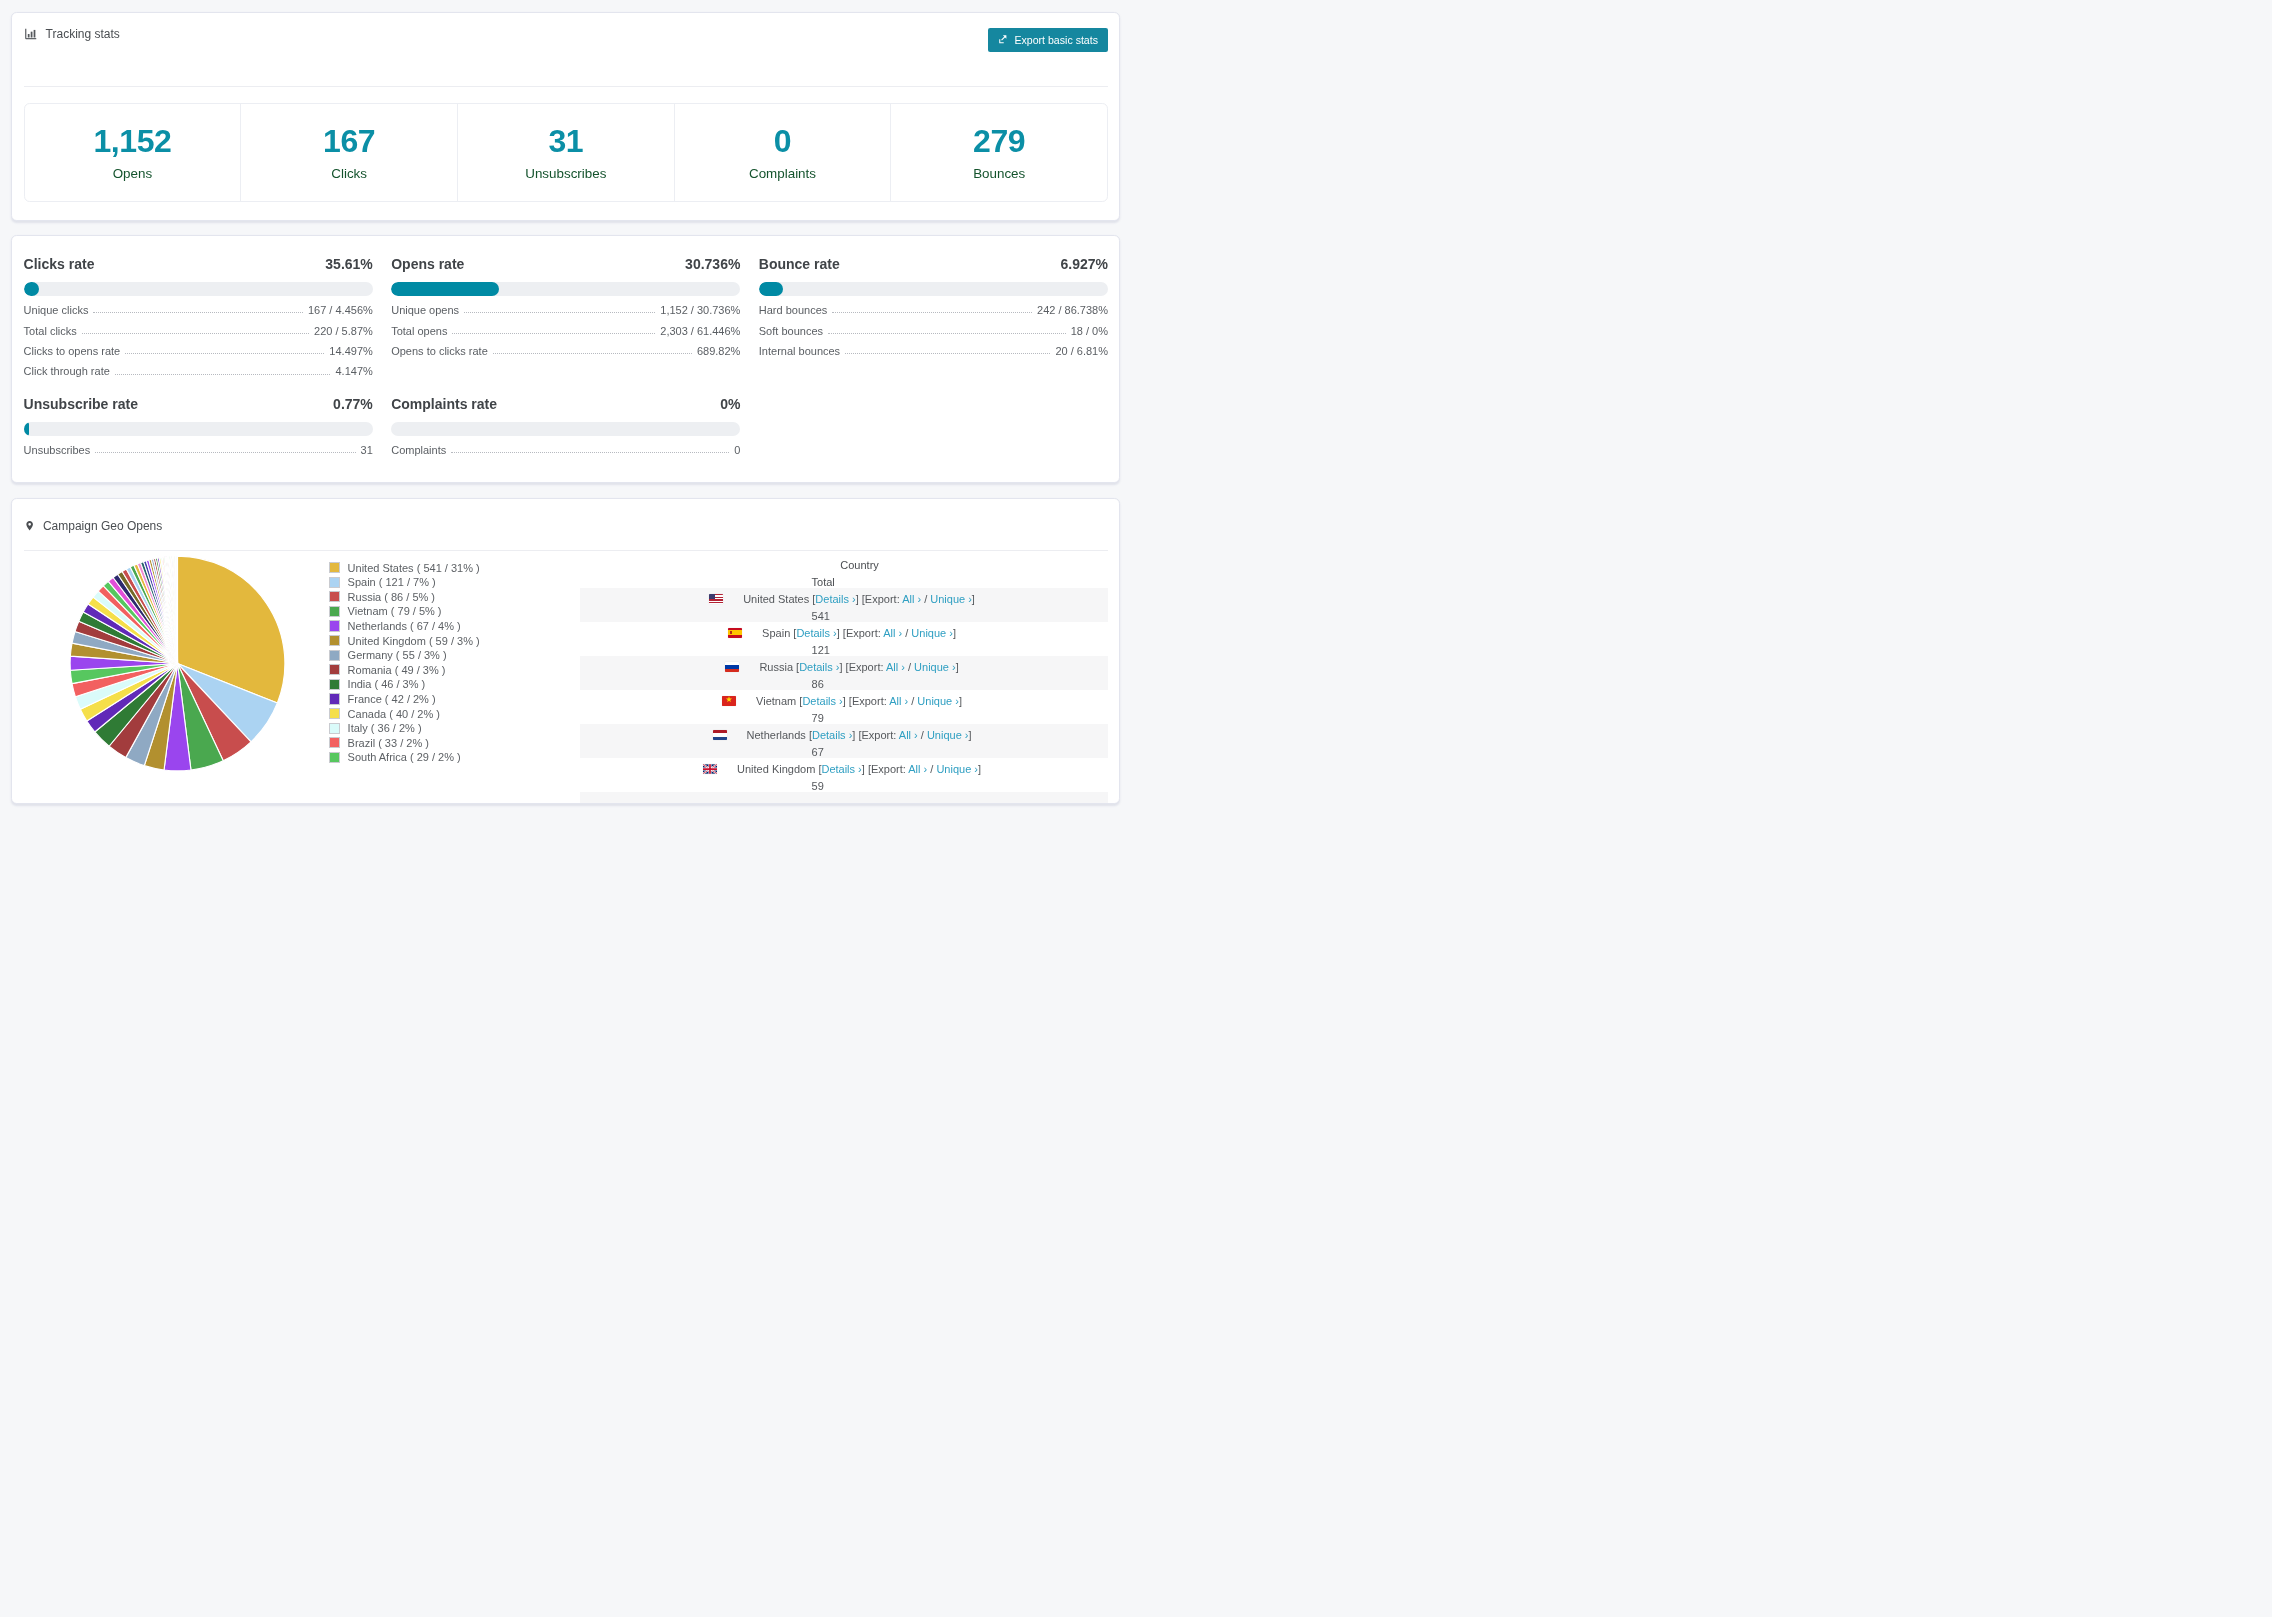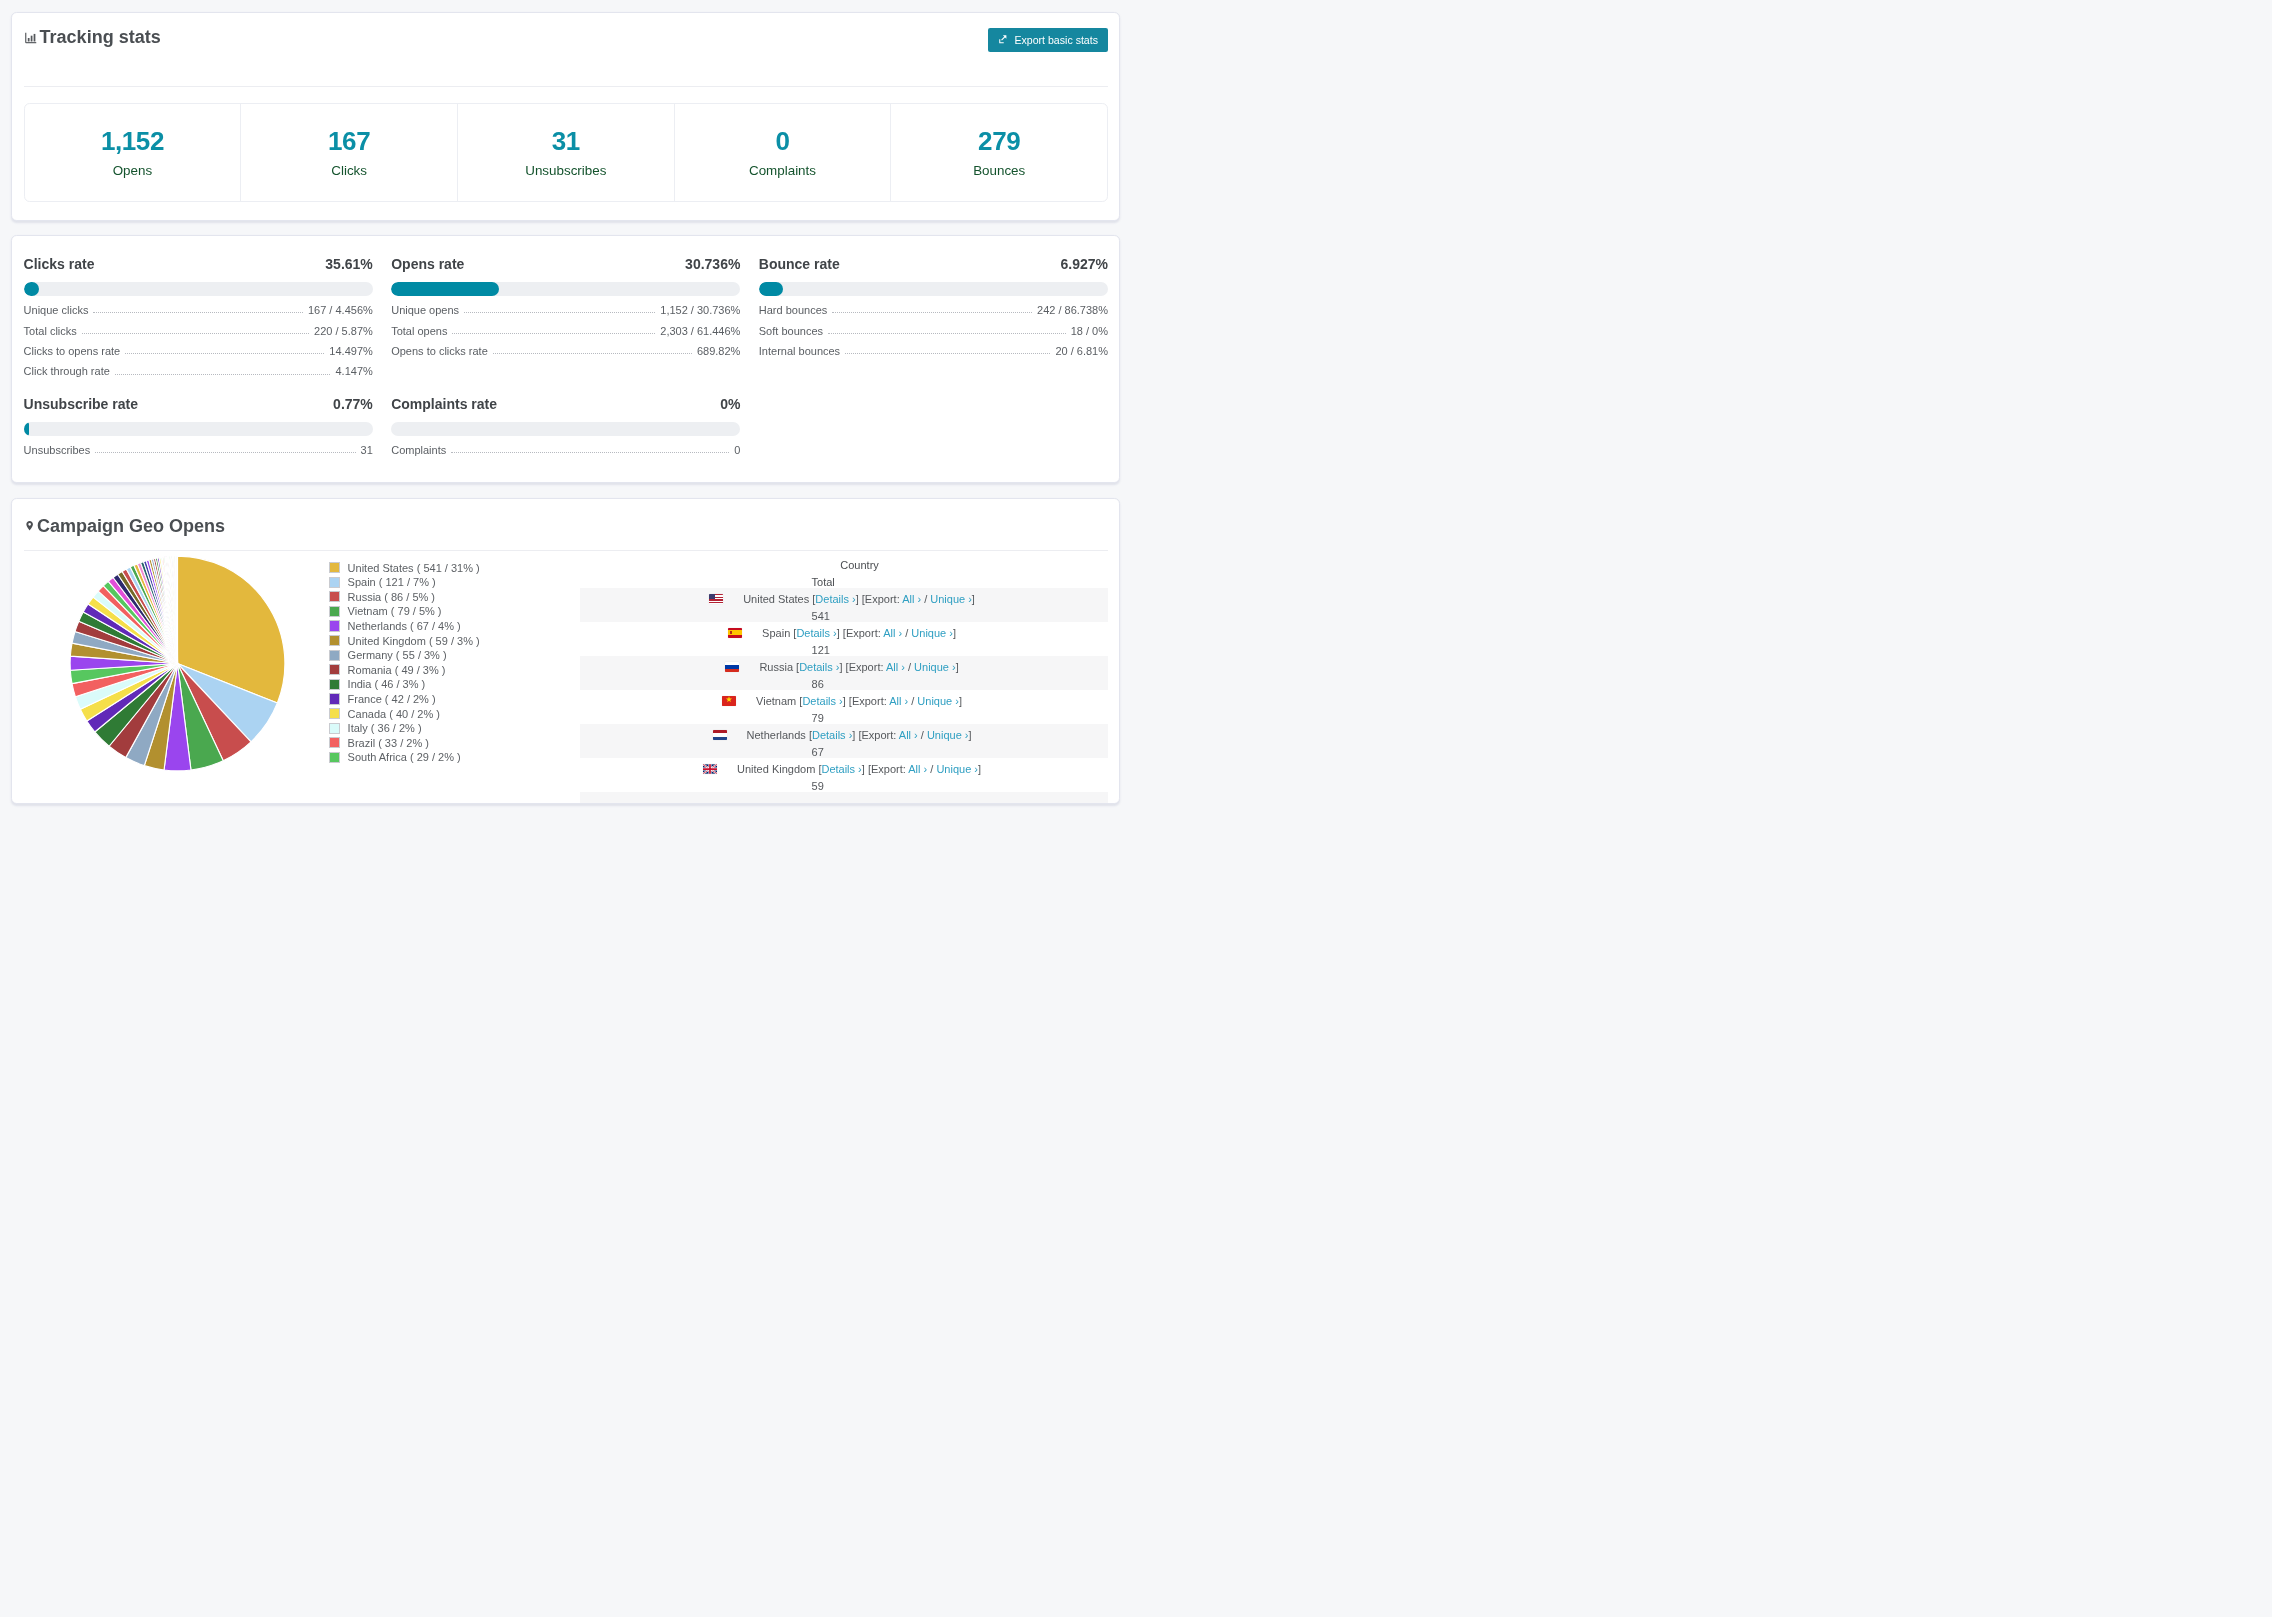--- a/index.html
+++ b/index.html
@@ -12,35 +12,35 @@
   .page{padding-top:12px;}
   .card{
     margin:0 15.5px 0 11.3px;background:#fff;
     border:0.7px solid #e3e5ee;border-radius:5.6px;
     box-shadow:0 1.4px 2.1px rgba(90,100,150,.14);
     padding:0 11.3px;box-sizing:border-box;width:1109px;
   }
   
   .head{display:flex;align-items:flex-start;justify-content:space-between;border-bottom:0.7px solid #ecedf1;}
   .card1 .head{height:74px;padding-top:14px;box-sizing:border-box;}
-  .panel-title{display:flex;align-items:center;gap:2px;font-size:18px;color:#4a4e52;font-weight:700;}
+  .panel-title{display:flex;align-items:center;gap:8px;font-size:12px;color:#4a4e52;font-weight:400;}
   .panel-title svg{display:block;}
   .btn-export{
     margin-top:1.4px;display:flex;align-items:center;gap:5.6px;
     background:#15879f;color:#fff;border:none;border-radius:2.1px;
     height:24px;padding:0 10px;font-size:10.6px;cursor:pointer;
     font-family:"Liberation Sans",sans-serif;
   }
   .summary-box{
     display:flex;margin:15.5px 0 18.4px;height:97px;
     border:0.7px solid #eceef3;border-radius:5.6px;overflow:hidden;
   }
   .sum-cell{flex:1;display:flex;flex-direction:column;align-items:center;justify-content:center;border-left:0.7px solid #eceef3;}
   .sum-cell:first-child{border-left:none;}
-  .sum-num{font-size:26px;font-weight:700;color:#0b8fa6;letter-spacing:-0.4px;}
+  .sum-num{font-size:32px;font-weight:700;color:#0b8fa6;letter-spacing:-0.4px;}
   .sum-lbl{font-size:13.4px;color:#14532d;margin-top:5.6px;}
   
   .card2{margin-top:14px;padding-top:20px;padding-bottom:25.4px;}
   .rates-grid{display:grid;grid-template-columns:1fr 1fr 1fr;column-gap:18.4px;row-gap:18.4px;}
   .rate-head{display:flex;justify-content:space-between;align-items:baseline;margin-bottom:10px;}
   .rate-title,.rate-value{font-size:14px;font-weight:700;color:#404448;}
   .track{height:14px;background:#edeff2;border-radius:7px;position:relative;overflow:hidden;}
   .fill{position:absolute;left:0;top:0;height:100%;background:#008aa4;border-radius:7px;min-width:5px;}
   .rate-rows{margin-top:5.6px;}
   .rrow{display:flex;align-items:flex-end;margin-top:7px;height:13.4px;font-size:11px;color:#5a5e63;}

